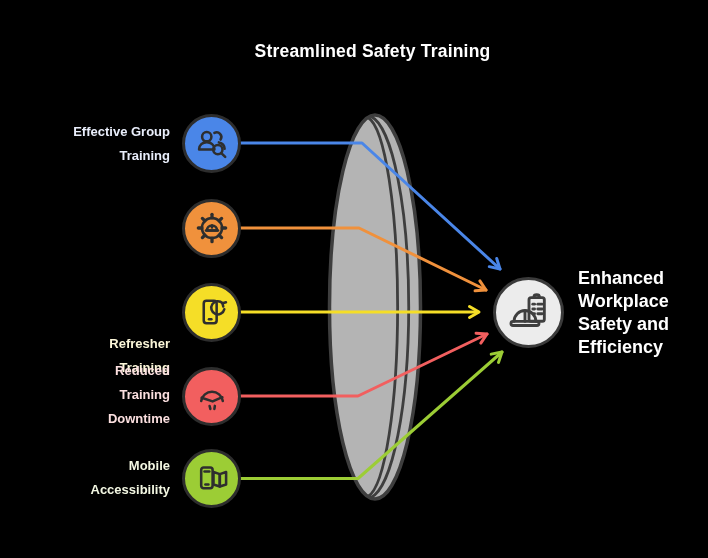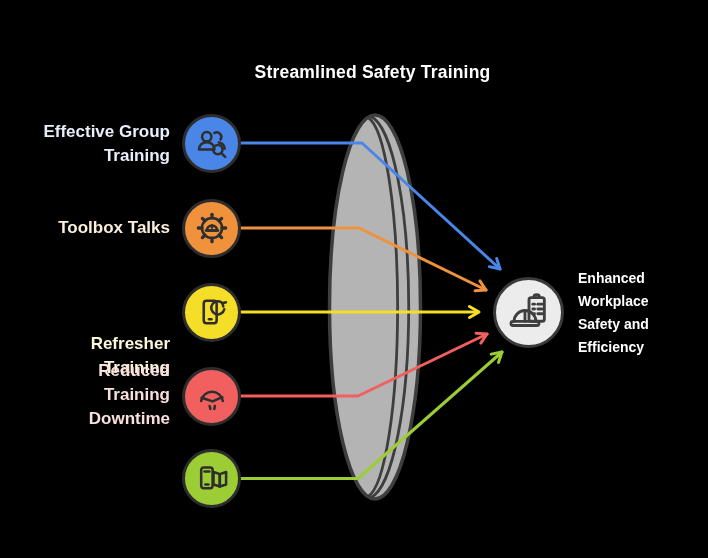--- a/index.html
+++ b/index.html
@@ -1,42 +1,42 @@
 <!DOCTYPE html>
 <html><head>
 <meta charset="utf-8">
 <style>
   html,body{margin:0;padding:0;background:#000;}
   .stage{
     position:relative;width:708px;height:558px;background:#000;overflow:hidden;
     font-family:"Liberation Sans",sans-serif;
   }
   .title{
-    position:absolute;top:62px;left:37px;right:0;text-align:center;
+    position:absolute;top:41px;left:37px;right:0;text-align:center;
     font-size:17.5px;font-weight:700;color:#fff;letter-spacing:.2px;
   }
   .links{position:absolute;left:0;top:0;}
   .row-label{
     position:absolute;left:0;width:170px;text-align:right;
-    font-size:17px;font-weight:700;line-height:24px;white-space:pre-line;
+    font-size:13px;font-weight:700;line-height:24px;white-space:pre-line;
     transform:translateY(-50%);
   }
   .node-circle{
     position:absolute;width:59px;height:59px;border-radius:50%;
     border:3.5px solid #2d2d2d;box-sizing:border-box;
     display:flex;align-items:center;justify-content:center;
   }
   .out-circle{
     position:absolute;left:493px;top:277px;width:71px;height:71px;border-radius:50%;
     border:3px solid #3a3a3a;box-sizing:border-box;
     display:flex;align-items:center;justify-content:center;
   }
   .out-label{
     position:absolute;left:578px;top:313px;width:112px;
-    font-size:14px;font-weight:700;line-height:23px;white-space:pre-line;
+    font-size:18px;font-weight:700;line-height:23px;white-space:pre-line;
     transform:translateY(-50%);
   }
   .icon-svg{display:block;}
 </style>
 </head>
 <body>
 
 <div class="stage">
 
   <div class="title">Streamlined Safety Training</div>
@@ -78,26 +78,27 @@
         <polyline points="241,478.5 358,478.5 502,352" stroke="#9ccd35"></polyline>
         <g transform="translate(502,352) rotate(-41.2)">
           <path d="M-9.5,-5.5 L0,0 L-9.5,5.5" stroke="#9ccd35"></path>
         </g>
       </g>
     </g>
   </svg>
 
   <div class="row-label" style="top: 144px; color: rgb(233, 238, 251);">Effective Group
 Training</div>
-  <div class="row-label" style="top: 228px; color: rgb(250, 238, 221);">Toolbox Talks</div>
   <div class="row-label" style="top: 312px; color: rgb(252, 247, 217); margin-top: 44px;">Refresher
 Training</div>
   <div class="row-label" style="top: 395px; color: rgb(251, 223, 223); text-align: right;">Reduced
 Training
 Downtime</div>
+  <div class="row-label" style="top: 478px; color: rgb(243, 247, 226);">Mobile
+Accessibility</div>
 
   <div class="node-circle" style="left: 182px; top: 113.5px; background-color: rgb(74, 134, 232); border-color: rgb(45, 45, 45); color: rgb(46, 46, 46);">
     <svg class="icon-svg" width="36" height="36" viewBox="0 0 24 24" fill="none" stroke="currentColor" stroke-width="1.7" stroke-linecap="round" stroke-linejoin="round">
       <circle cx="8.5" cy="7.8" r="3.1"></circle>
       <path d="M3.4 16.3 v-0.3 a5.1 4.6 0 0 1 10.2 0 v0.3 z"></path>
       <path d="M13.6 5.3 a3.1 3.1 0 0 1 4.1 4.4"></path>
       <path d="M16.6 11.6 a5 4.5 0 0 1 3.8 4.2"></path>
       <circle cx="15.9" cy="16.4" r="3.1"></circle>
       <path d="M18.2 18.7 L20.8 21.2"></path>
     </svg>

